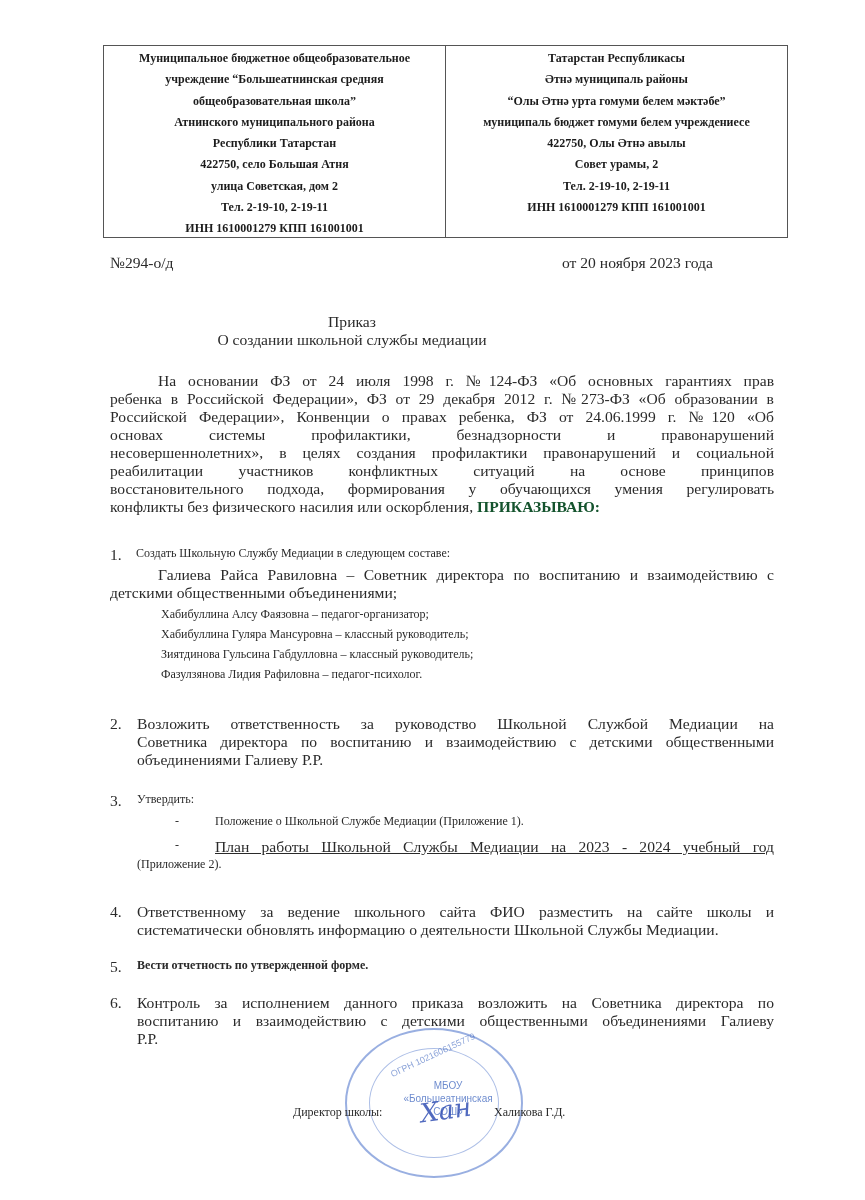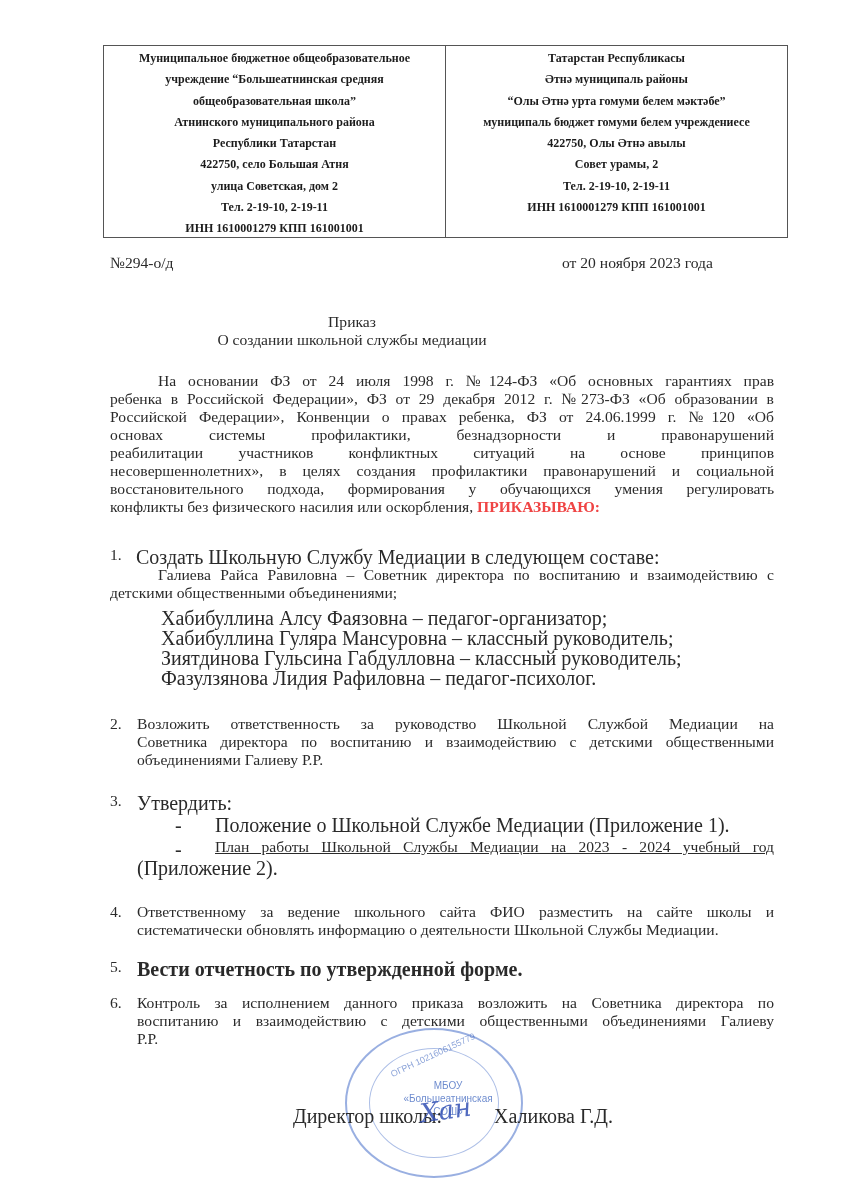--- a/index.html
+++ b/index.html
@@ -19,23 +19,23 @@
     .hdr-col.left { border-right: 1.3px solid #555; }
     .hdr-col div { white-space: nowrap; }
     .abs { position: absolute; white-space: nowrap; font-size: 15.6px; color: #2a2a2a; }
     .order-no { left: 110px; top: 254px; }
     .order-date { left: 562px; top: 254px; }
     .title { left: 0; width: 704px; text-align: center; }
     .para { position: absolute; left: 110px; width: 664px; font-size: 15.6px; line-height: 18px; text-align: justify; color: #2a2a2a; }
     .para .line { display: block; text-align: justify; text-align-last: justify; height: 18px; white-space: nowrap; }
     .para .line.last { text-align-last: left; }
     .indent { padding-left: 48px; }
-    b { font-weight: bold; color: #ef4444; }
+    b { font-weight: bold; color: #14532d; }
     .num { position: absolute; left: 110px; font-size: 15.6px; color: #2a2a2a; }
-    .item { position: absolute; font-size: 20px; color: #2a2a2a; white-space: nowrap; }
+    .item { position: absolute; font-size: 12px; color: #2a2a2a; white-space: nowrap; }
     .stamp {
       position: absolute; left: 345px; top: 1028px; width: 178px; height: 150px;
       border-radius: 50%; border: 2px solid rgba(70,110,200,0.55);
       box-sizing: border-box;
     }
     .stamp-inner {
       position: absolute; left: 22px; top: 18px; width: 130px; height: 110px;
       border-radius: 50%; border: 1.5px solid rgba(70,110,200,0.45); box-sizing: border-box;
     }
     .stamp-text {
@@ -81,22 +81,22 @@
   <div class="abs order-date">от 20 ноября 2023 года</div>
 
   <div class="abs title" style="top:313px;">Приказ</div>
   <div class="abs title" style="top:331px;">О создании школьной службы медиации</div>
 
   <div class="para" style="top:372px;">
     <span class="line indent">На основании ФЗ от 24 июля 1998 г. №124-ФЗ «Об основных гарантиях прав</span>
     <span class="line">ребенка в Российской Федерации», ФЗ от 29 декабря 2012 г. №273-ФЗ «Об образовании в</span>
     <span class="line">Российской Федерации», Конвенции о правах ребенка, ФЗ от 24.06.1999 г. №120 «Об</span>
     <span class="line">основах системы профилактики, безнадзорности и правонарушений</span>
+    <span class="line">несовершеннолетних», в целях создания профилактики правонарушений и социальной</span>
     <span class="line">реабилитации участников конфликтных ситуаций на основе принципов</span>
-    <span class="line">несовершеннолетних», в целях создания профилактики правонарушений и социальной</span>
     <span class="line">восстановительного подхода, формирования у обучающихся умения регулировать</span>
     <span class="line last"><span>конфликты без физического насилия или оскорбления,</span> <b>ПРИКАЗЫВАЮ:</b></span>
   </div>
 
   <div class="num" style="top:546px;">1.</div>
   <div class="item" style="left:136px; top:546px;">Создать Школьную Службу Медиации в следующем составе:</div>
   <div class="para" style="top:566px;">
     <span class="line indent">Галиева Райса Равиловна – Советник директора по воспитанию и взаимодействию с</span>
     <span class="line last">детскими общественными объединениями;</span>
   </div>

